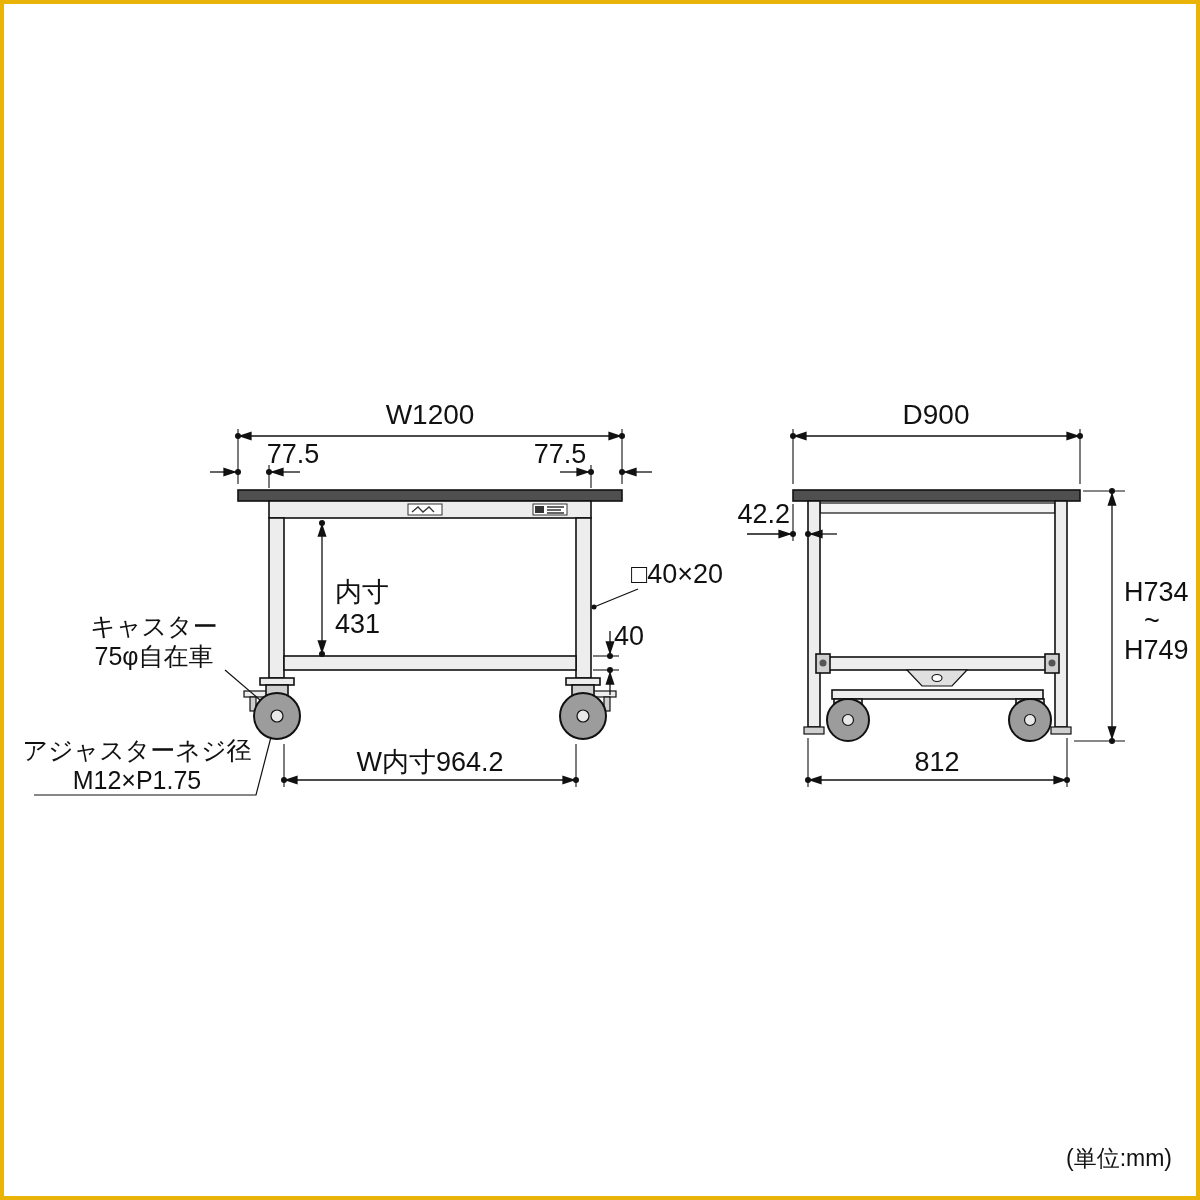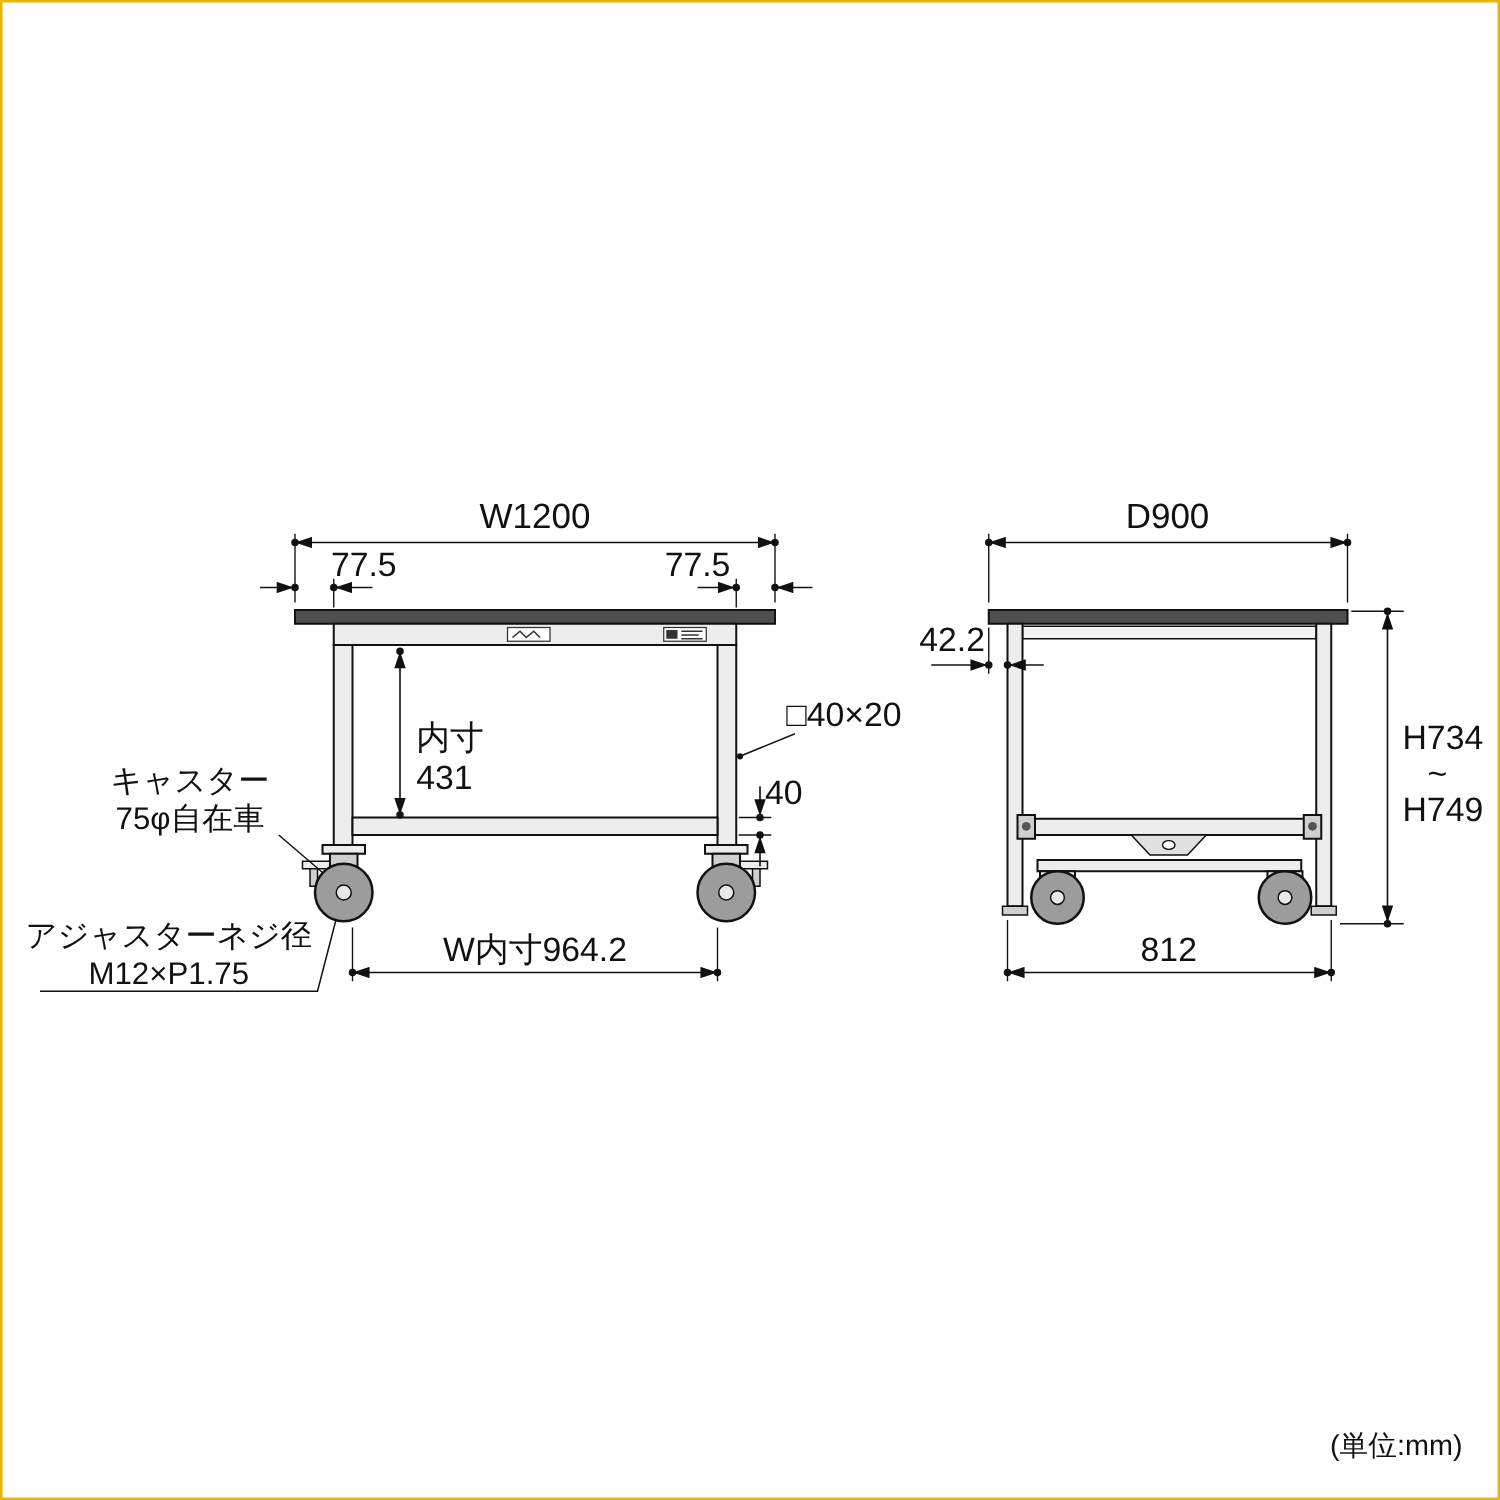--- a/index.html
+++ b/index.html
@@ -1,18 +1,18 @@
 <!DOCTYPE html>
 <html><head>
 <meta charset="utf-8">
 <style>
   html,body{margin:0;padding:0;background:#ffffff;}
   .canvas{
     width:1200px;height:1200px;position:relative;background:#fff;
-    border:2px solid #eab308;box-sizing:border-box;
+    border:4px solid #eab308;box-sizing:border-box;
     font-family:"Liberation Sans","DejaVu Sans",sans-serif;
   }
   svg{display:block;}
   svg text{fill:#111;font-family:"Liberation Sans","DejaVu Sans",sans-serif;}
   .big-text{font-size:28px;}
   .dim-text{font-size:27px;}
   .label-text{font-size:25px;}
   .note-text{font-size:23px;}
   .part{stroke:#111;stroke-width:1.6;}
   .light{fill:#ededed;}

